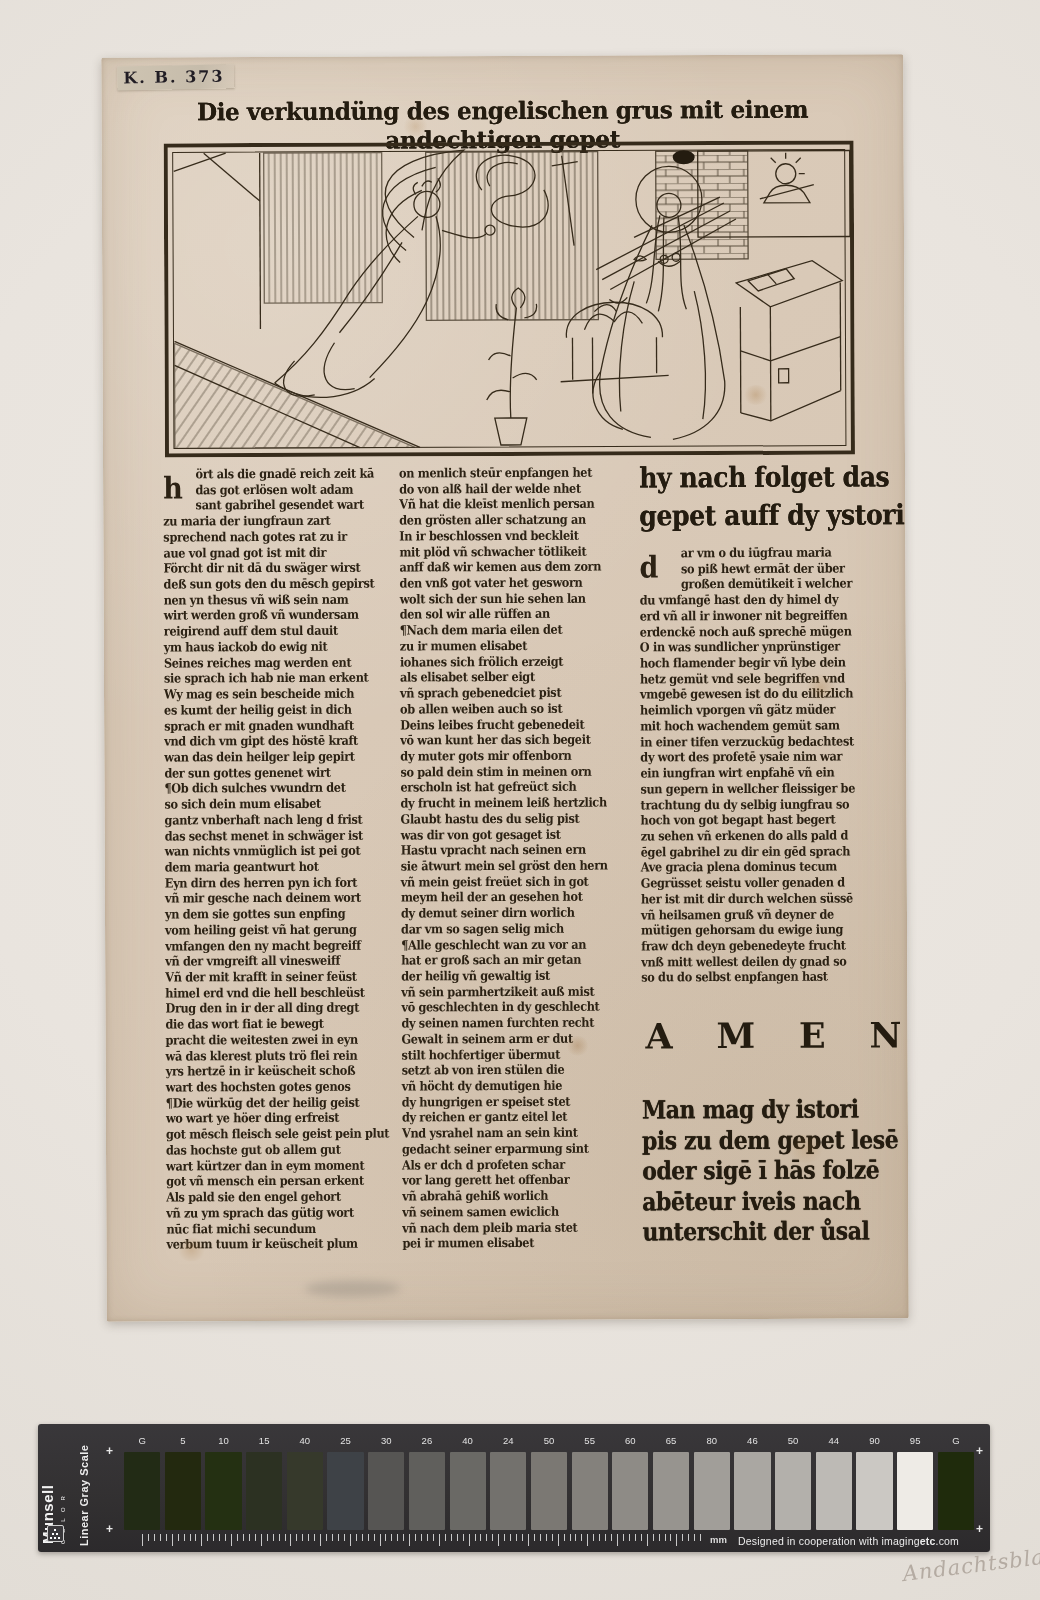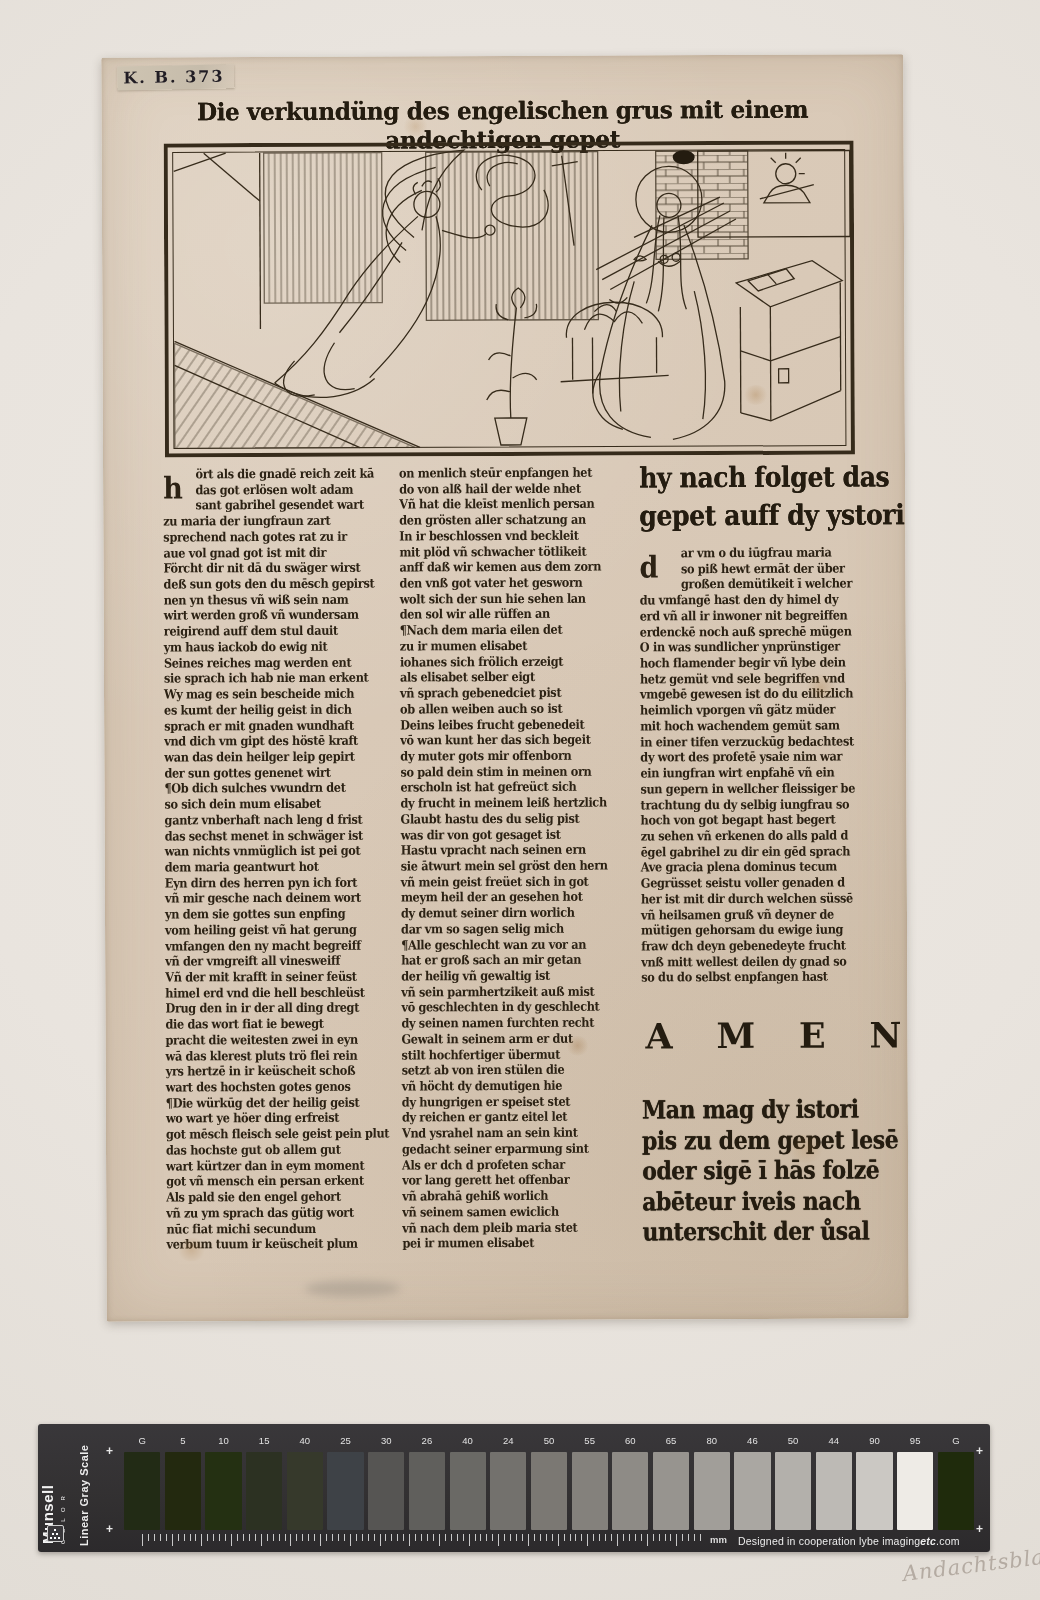--- a/index.html
+++ b/index.html
@@ -107,21 +107,21 @@
   .patch-label{height:17px;text-align:center;color:#e2e2e2;font-size:9.5px;padding-top:3px;}
   .patch-swatch{flex:1;border-radius:1px;}
   .ruler{
     position:absolute;left:104px;top:110px;width:560px;height:16px;
     display:flex;justify-content:space-between;align-items:flex-start;
   }
   .tick{width:1px;height:7px;background:#c9c9c9;}
   .tick.tall{height:12px;}
   .mm-label{position:absolute;left:672px;top:110px;color:#ddd;font-size:9.5px;font-weight:bold;}
   .credit{position:absolute;left:700px;top:111px;color:#ececec;font-size:10.5px;letter-spacing:.2px;}
-  .credit b{font-weight:bold;font-style:italic;}
+  .credit b{font-weight:bold;}
   
   .annotation{
     position:absolute;left:902px;top:1548px;width:230px;
     font-style:italic;font-size:21px;color:#b4aba2;
     transform:rotate(-7deg);letter-spacing:1px;white-space:nowrap;
   }
 </style>
 </head>
 <body>
 
@@ -625,17 +625,17 @@
       <div class="tick"></div>
       <div class="tick"></div>
       <div class="tick tall"></div>
       <div class="tick"></div>
       <div class="tick"></div>
       <div class="tick"></div>
       <div class="tick"></div>
     </div>
   <div class="mm-label">mm</div>
   <div class="credit">
-    <span>Designed in cooperation lybe imaging</span><b>etc</b><span>.com</span>
+    <span>Designed in cooperation with imaging</span><b>etc</b><span>.com</span>
   </div>
 </div>
 
 <div class="annotation">Andachtsblat</div>
 
 </body></html>

